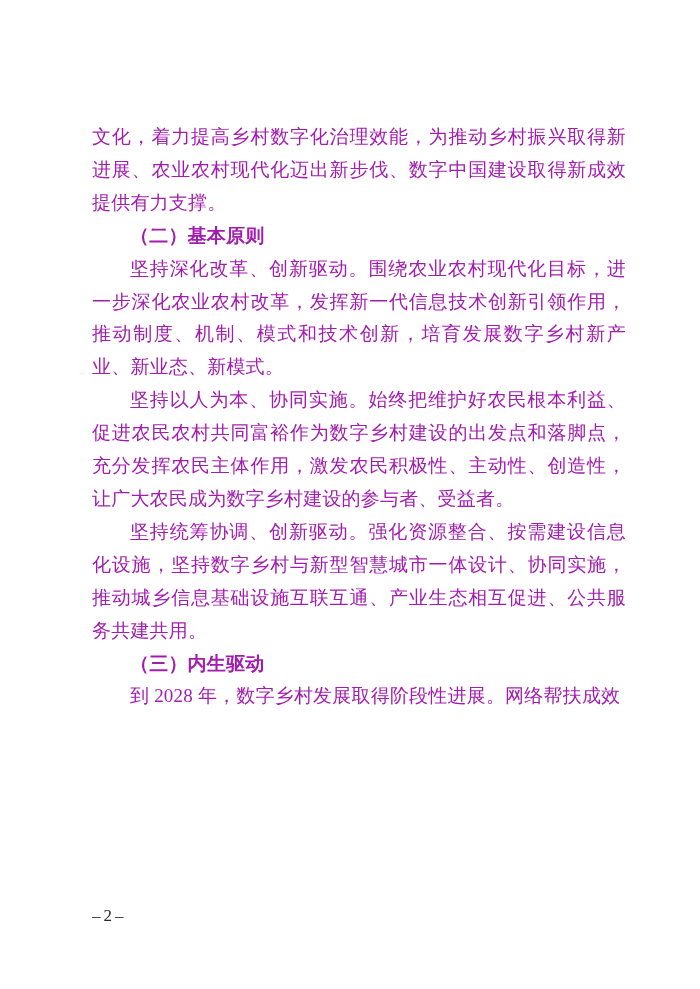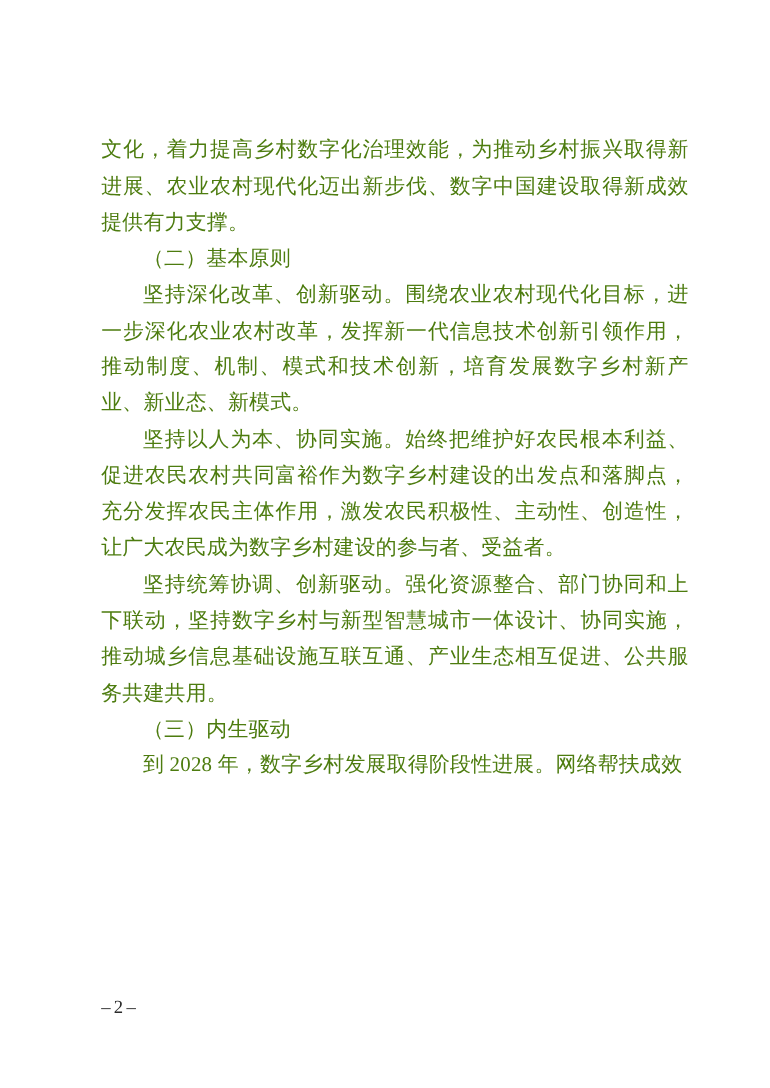--- a/index.html
+++ b/index.html
@@ -22,39 +22,39 @@
     height: 989px;
     background: #ffffff;
   }
   .doc-body {
     position: absolute;
     left: 92px;
     top: 121px;
     width: 534px;
     font-size: 19px;
     line-height: 32.9px;
-    color: #4d7c0f;
+    color: #a21caf;
     text-align: justify;
     text-align-last: left;
     letter-spacing: 0.2px;
   }
   .para {
     margin: 0;
     text-indent: 2em;
   }
   .para.no-indent {
     text-indent: 0;
   }
   .para .lead {
     font-weight: normal;
   }
   .section-heading {
     margin: 0;
     text-indent: 2em;
-    font-weight: normal;
+    font-weight: bold;
     font-size: 19px;
   }
   .page-number {
     position: absolute;
     left: 92px;
     top: 906px;
     font-size: 17px;
     letter-spacing: 3px;
     color: #2b2b2b;
   }
@@ -67,21 +67,21 @@
   <div class="doc-body">
 
     <p class="para no-indent"><span>文化，着力提高乡村数字化治理效能，为推动乡村振兴取得新进展、农业农村现代化迈出新步伐、数字中国建设取得新成效提供有力支撑。</span></p>
 
     <p class="section-heading"><span>（二）基本原则</span></p>
 
     <p class="para"><span class="lead">坚持深化改革、创新驱动。</span><span>围绕农业农村现代化目标，进一步深化农业农村改革，发挥新一代信息技术创新引领作用，推动制度、机制、模式和技术创新，培育发展数字乡村新产业、新业态、新模式。</span></p>
 
     <p class="para"><span class="lead">坚持以人为本、协同实施。</span><span>始终把维护好农民根本利益、促进农民农村共同富裕作为数字乡村建设的出发点和落脚点，充分发挥农民主体作用，激发农民积极性、主动性、创造性，让广大农民成为数字乡村建设的参与者、受益者。</span></p>
 
-    <p class="para"><span class="lead">坚持统筹协调、创新驱动。</span><span>强化资源整合、部门协同和上下联动，坚持数字乡村与新型智慧城市一体设计、协同实施，推动城乡信息基础设施互联互通、产业生态相互促进、公共服务共建共用。</span></p>
+    <p class="para"><span class="lead">坚持统筹协调、创新驱动。</span><span>强化资源整合、按需建设信息化设施，坚持数字乡村与新型智慧城市一体设计、协同实施，推动城乡信息基础设施互联互通、产业生态相互促进、公共服务共建共用。</span></p>
 
 
     <p class="section-heading"><span>（三）内生驱动</span></p>
 
     <p class="para"><span>到 2028 年，数字乡村发展取得阶段性进展。网络帮扶成效</span></p>
 
   </div>
 
   <div class="page-number">–2–</div>
 

